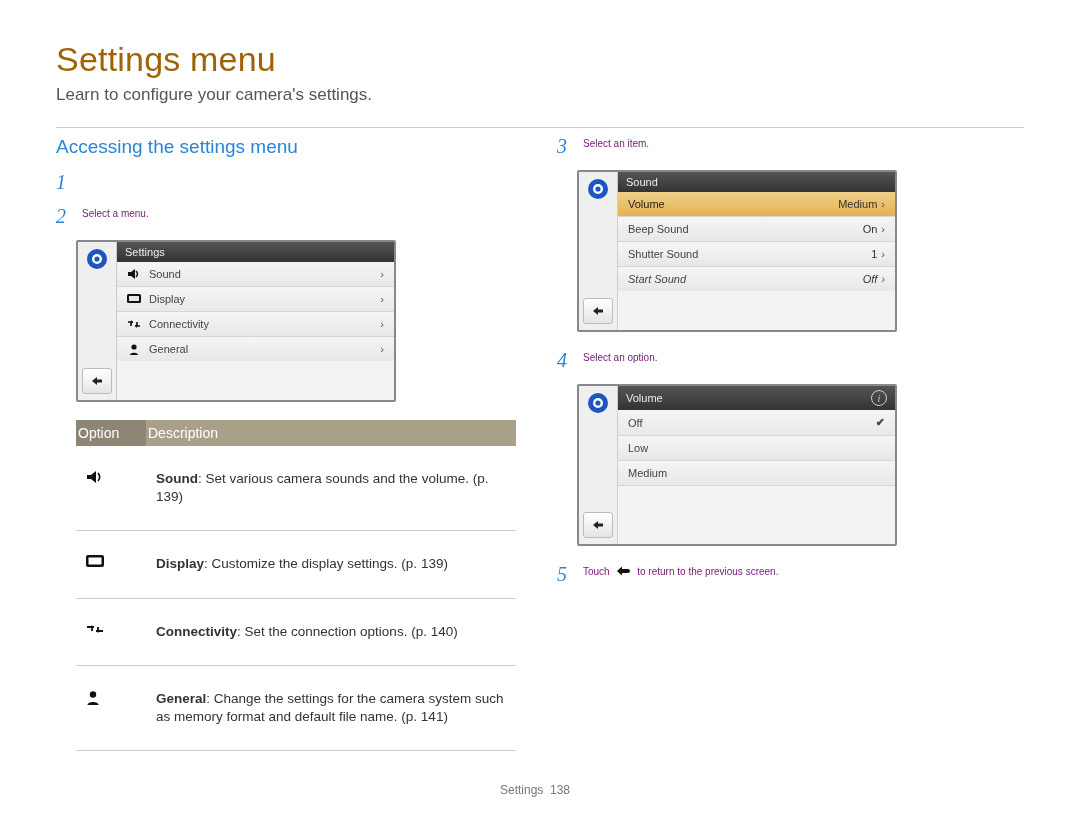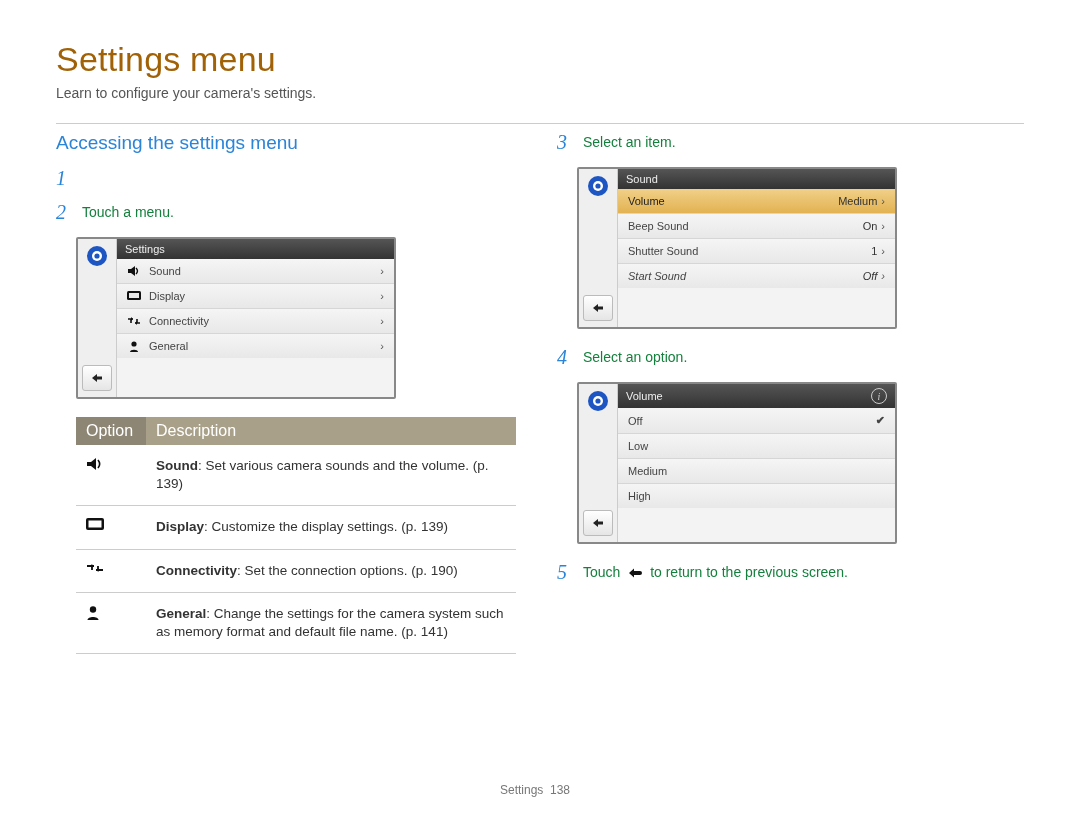--- a/index.html
+++ b/index.html
@@ -18,21 +18,21 @@
   }
   h1.page-title {
     color: #a16207;
     font-weight: 400;
     font-size: 34px;
     margin: 0 0 6px 0;
     letter-spacing: 0.2px;
   }
   .subtitle {
     color: #555;
-    font-size: 14px;
+    font-size: 17px;
     margin: 0 0 22px 0;
   }
   .columns {
     display: flex;
     gap: 34px;
   }
   .col { flex: 1 1 50%; }
   h2.section-title {
     color: #2a84d8;
     font-weight: 400;
@@ -47,22 +47,22 @@
   }
   .step-num {
     color: #2a84d8;
     font-style: italic;
     font-size: 20px;
     font-family: Georgia, 'Times New Roman', serif;
     line-height: 1;
     min-width: 18px;
   }
   .step-text {
-    color: #15803d;
-    font-size: 14px;
+    color: #701a75;
+    font-size: 10px;
     line-height: 1.5;
   }
   .inline-icon {
     display: inline-block;
     vertical-align: -3px;
     margin: 0 2px;
   }
 
   
   .lcd {
@@ -131,27 +131,27 @@
     border-collapse: collapse;
     width: 440px;
     margin-left: 20px;
     font-size: 13.5px;
   }
   table.opts th {
     background: #a9a08a;
     color: #fff;
     font-weight: 400;
     text-align: left;
-    padding: 5px 10px;
-    font-size: 16px;
+    padding: 5px 2px;
+    font-size: 14px;
   }
   table.opts th.c1 { width: 50px; background:#8e8674;}
   table.opts td {
     border-bottom: 1px solid #ccc;
-    padding: 12px 10px;
+    padding: 24px 10px;
     vertical-align: top;
     color:#333;
     line-height:1.35;
   }
   table.opts td.iconcell { text-align:center; width:50px;}
 
   .footer {
     position:absolute; bottom:18px; left:0; right:10px;
     text-align:center; font-size:12px; color:#777;
   }
@@ -174,21 +174,21 @@
 
     <div class="col">
       <h2 class="section-title">Accessing the settings menu</h2>
 
       <div class="step">
         <span class="step-num">1</span>
       </div>
 
       <div class="step">
         <span class="step-num">2</span>
-        <span class="step-text">Touch a menu.</span>
+        <span class="step-text">Select a menu.</span>
       </div>
 
       <div class="lcd" style="height:162px;">
         <div class="lcd-sidebar">
           <span>
             <svg class="gear" width="22" height="22">
                 <circle cx="11" cy="11" r="10" fill="#1d56c3"></circle>
                 <circle cx="11" cy="11" r="5" fill="#fff"></circle>
                 <circle cx="11" cy="11" r="2.6" fill="#1d56c3"></circle>
               </svg>
@@ -274,21 +274,21 @@
                     <rect x="2.5" y="2.5" width="13" height="7" fill="#fff"></rect>
                   </svg></span></td>
           <td><b>Display</b><span>: Customize the display settings. (p. 139)</span></td>
         </tr>
         <tr>
           <td class="iconcell"><span><svg width="18" height="12">
                     <path d="M1 4h7M10 8h7M6 4v4M12 8V4" stroke="#111" stroke-width="1.8" fill="none"></path>
                     <polygon points="8,4 5.5,2 5.5,6" fill="#111"></polygon>
                     <polygon points="10,8 12.5,6 12.5,10" fill="#111"></polygon>
                   </svg></span></td>
-          <td><b>Connectivity</b><span>: Set the connection options. (p. 190)</span></td>
+          <td><b>Connectivity</b><span>: Set the connection options. (p. 140)</span></td>
         </tr>
         <tr>
           <td class="iconcell"><span><svg width="14" height="15">
                     <circle cx="7" cy="4.5" r="3.2" fill="#111"></circle>
                     <path d="M1.5 15c0-4 11-4 11 0z" fill="#111"></path>
                   </svg></span></td>
           <td><b>General</b><span>: Change the settings for the camera system such as memory format and default file name. (p. 141)</span></td>
         </tr>
       </tbody>
         </table>
@@ -381,24 +381,20 @@
             <span class="check">✔</span>
           </div>
           <div class="lcd-row">
             <span>Low</span>
               <span></span>
           </div>
           <div class="lcd-row">
             <span>Medium</span>
               <span></span>
           </div>
-          <div class="lcd-row" style="border-bottom:none;">
-            <span>High</span>
-              <span></span>
-          </div>
         </div>
       </div>
 
       <div class="step">
         <span class="step-num">5</span>
         <span class="step-text">
           <span>Touch </span>
           <span class="inline-icon">
             <svg width="18" height="14">
                 <path d="M3 7 L8 2.5 L8 5 L14 5 A1 1 0 0 1 14 9 L8 9 L8 11.5 Z" fill="#111"></path>

